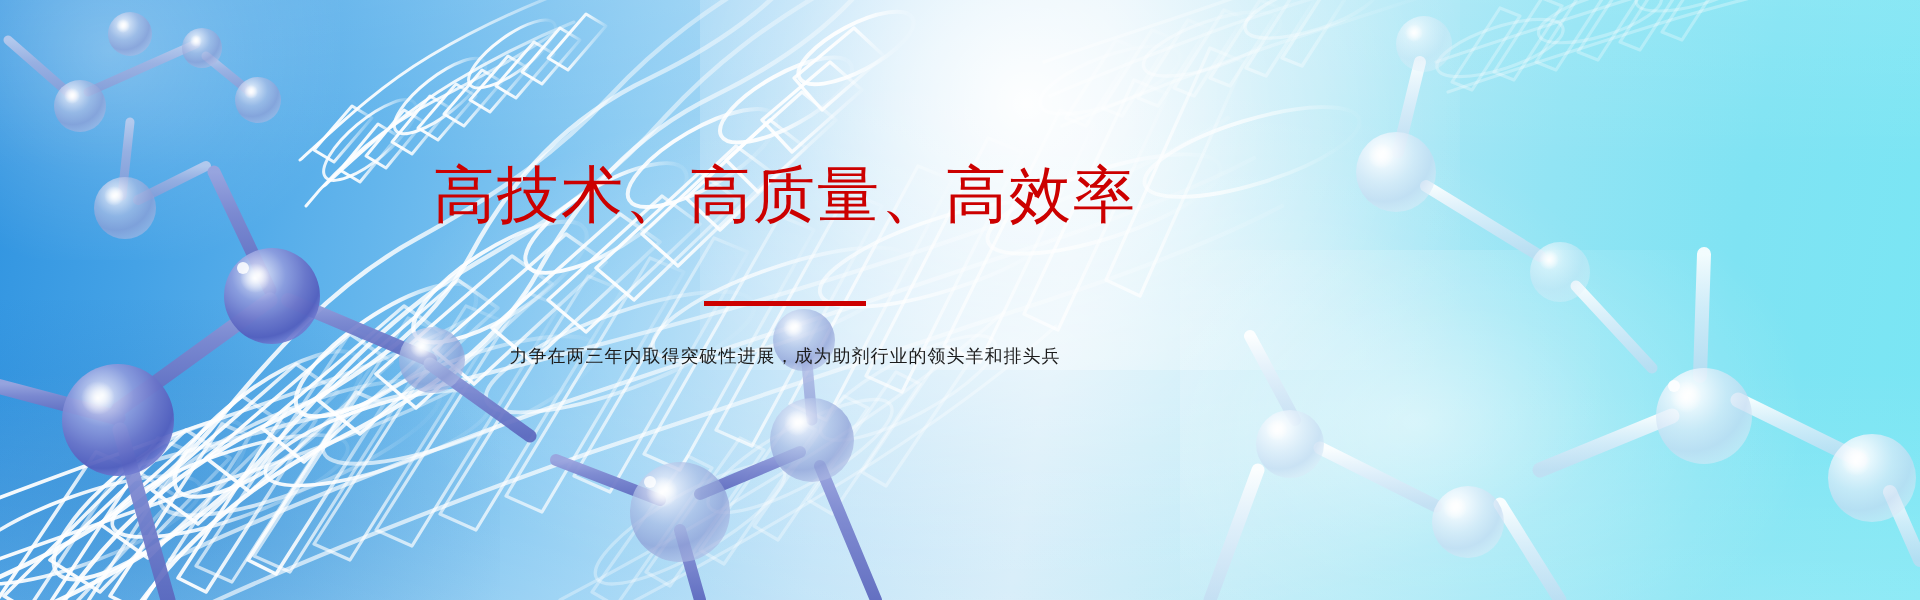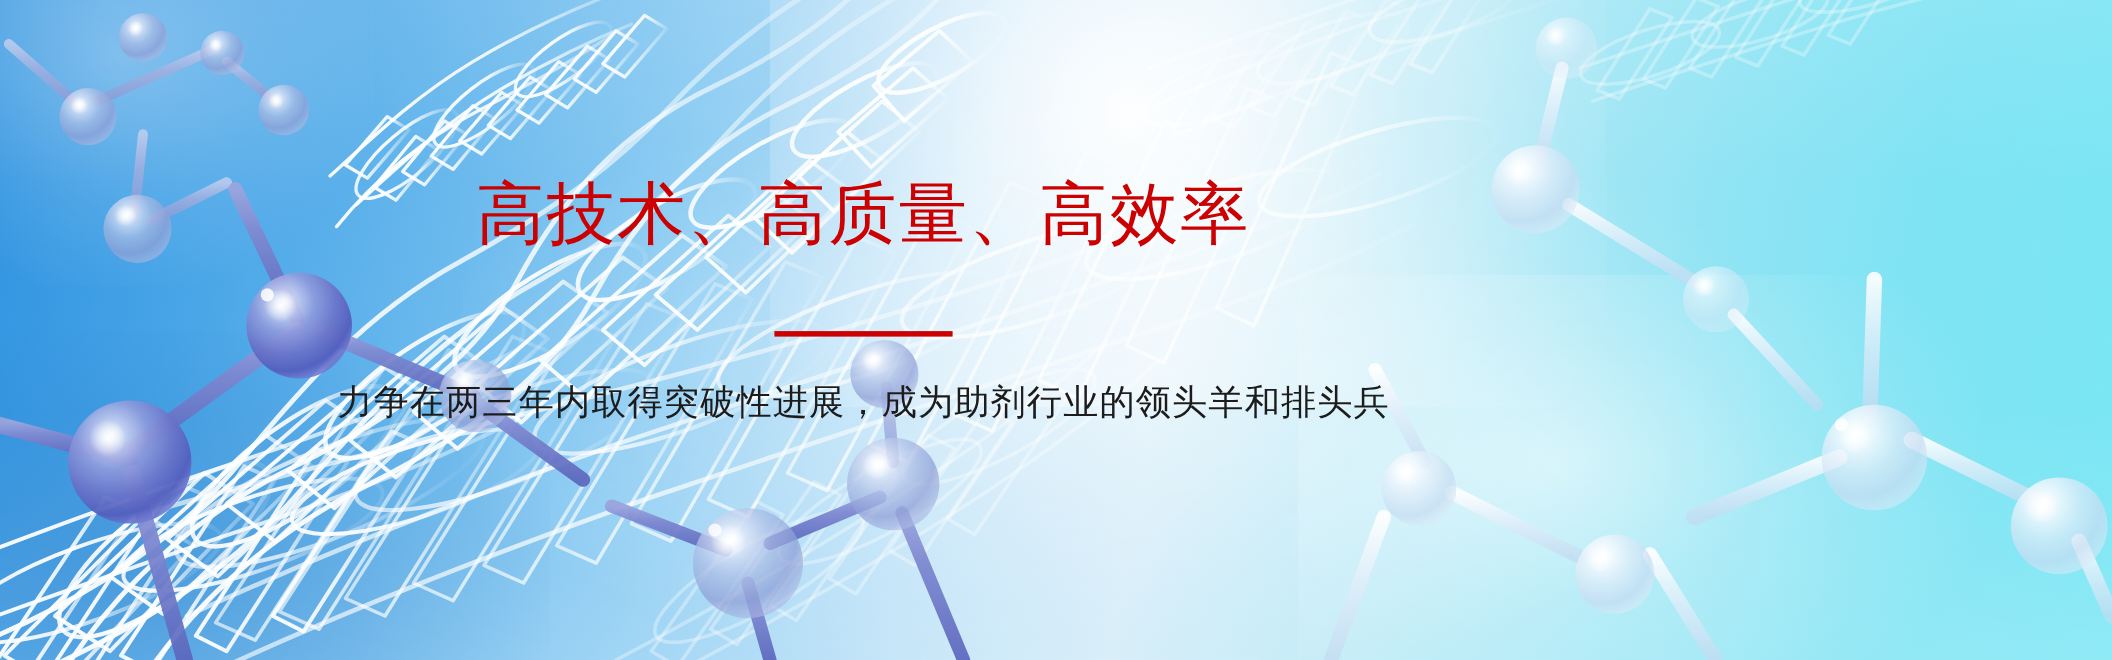--- a/index.html
+++ b/index.html
@@ -106,21 +106,21 @@
     position:absolute;
     left:50%; top:301px;
     transform:translateX(-50%);
     width:162px; height:5px;
     background:#cc0000;
   }
   .subtitle {
     position:absolute;
     left:0; right:0; top:345px;
     text-align:center;
-    font-size:32px;
+    font-size:18px;
     line-height:1.3;
     letter-spacing:1px;
     font-weight:400;
     color:#1c1c1c;
     font-family:"Liberation Sans","DejaVu Sans",sans-serif;
     white-space:nowrap;
   }
 </style>
 </head>
 <body>

